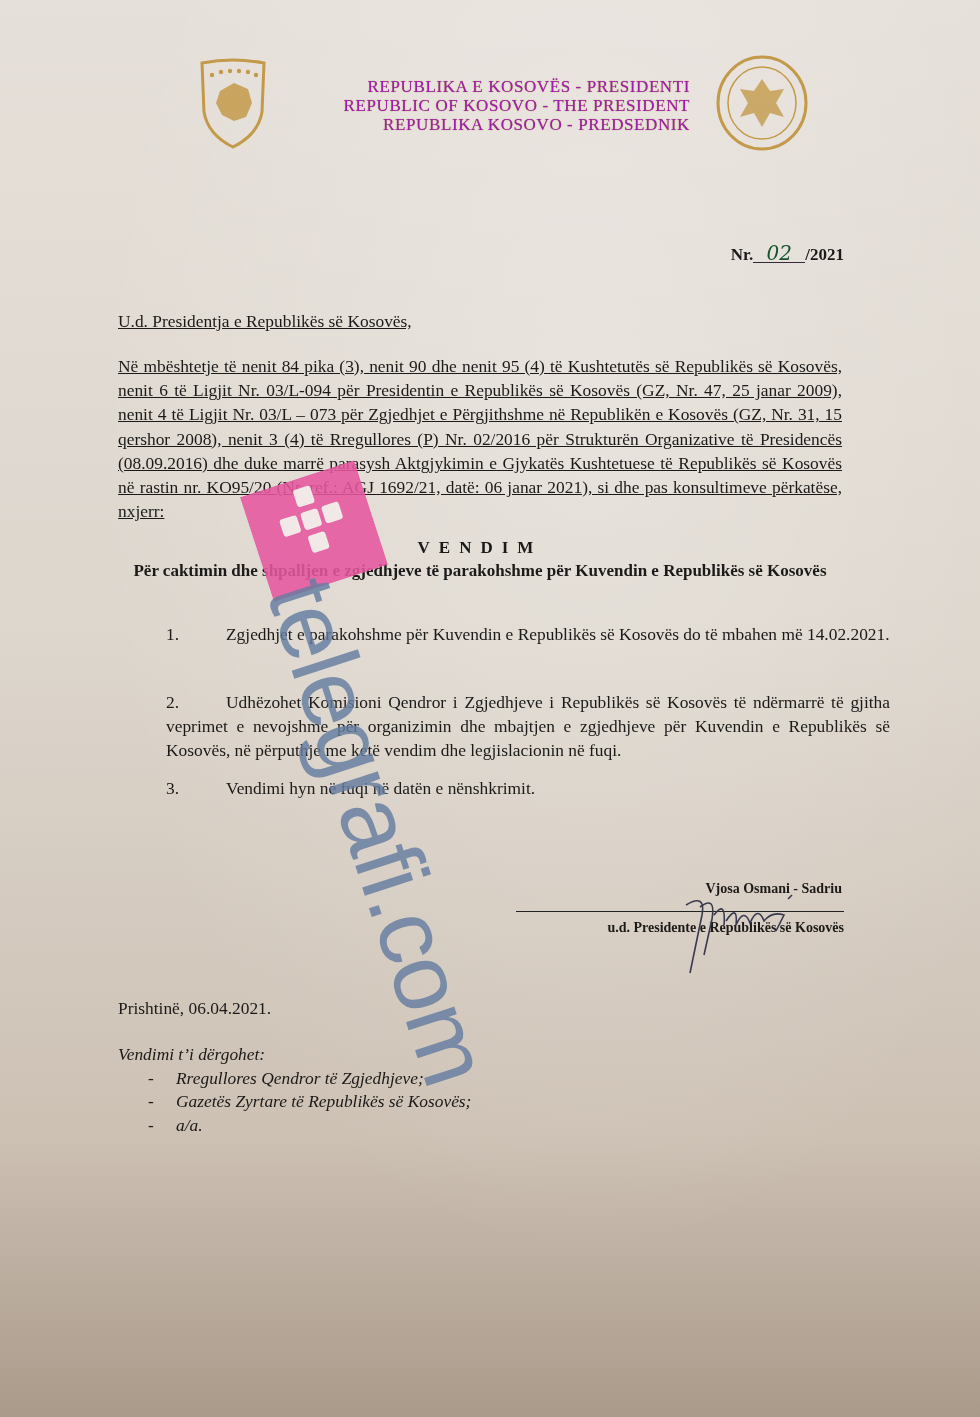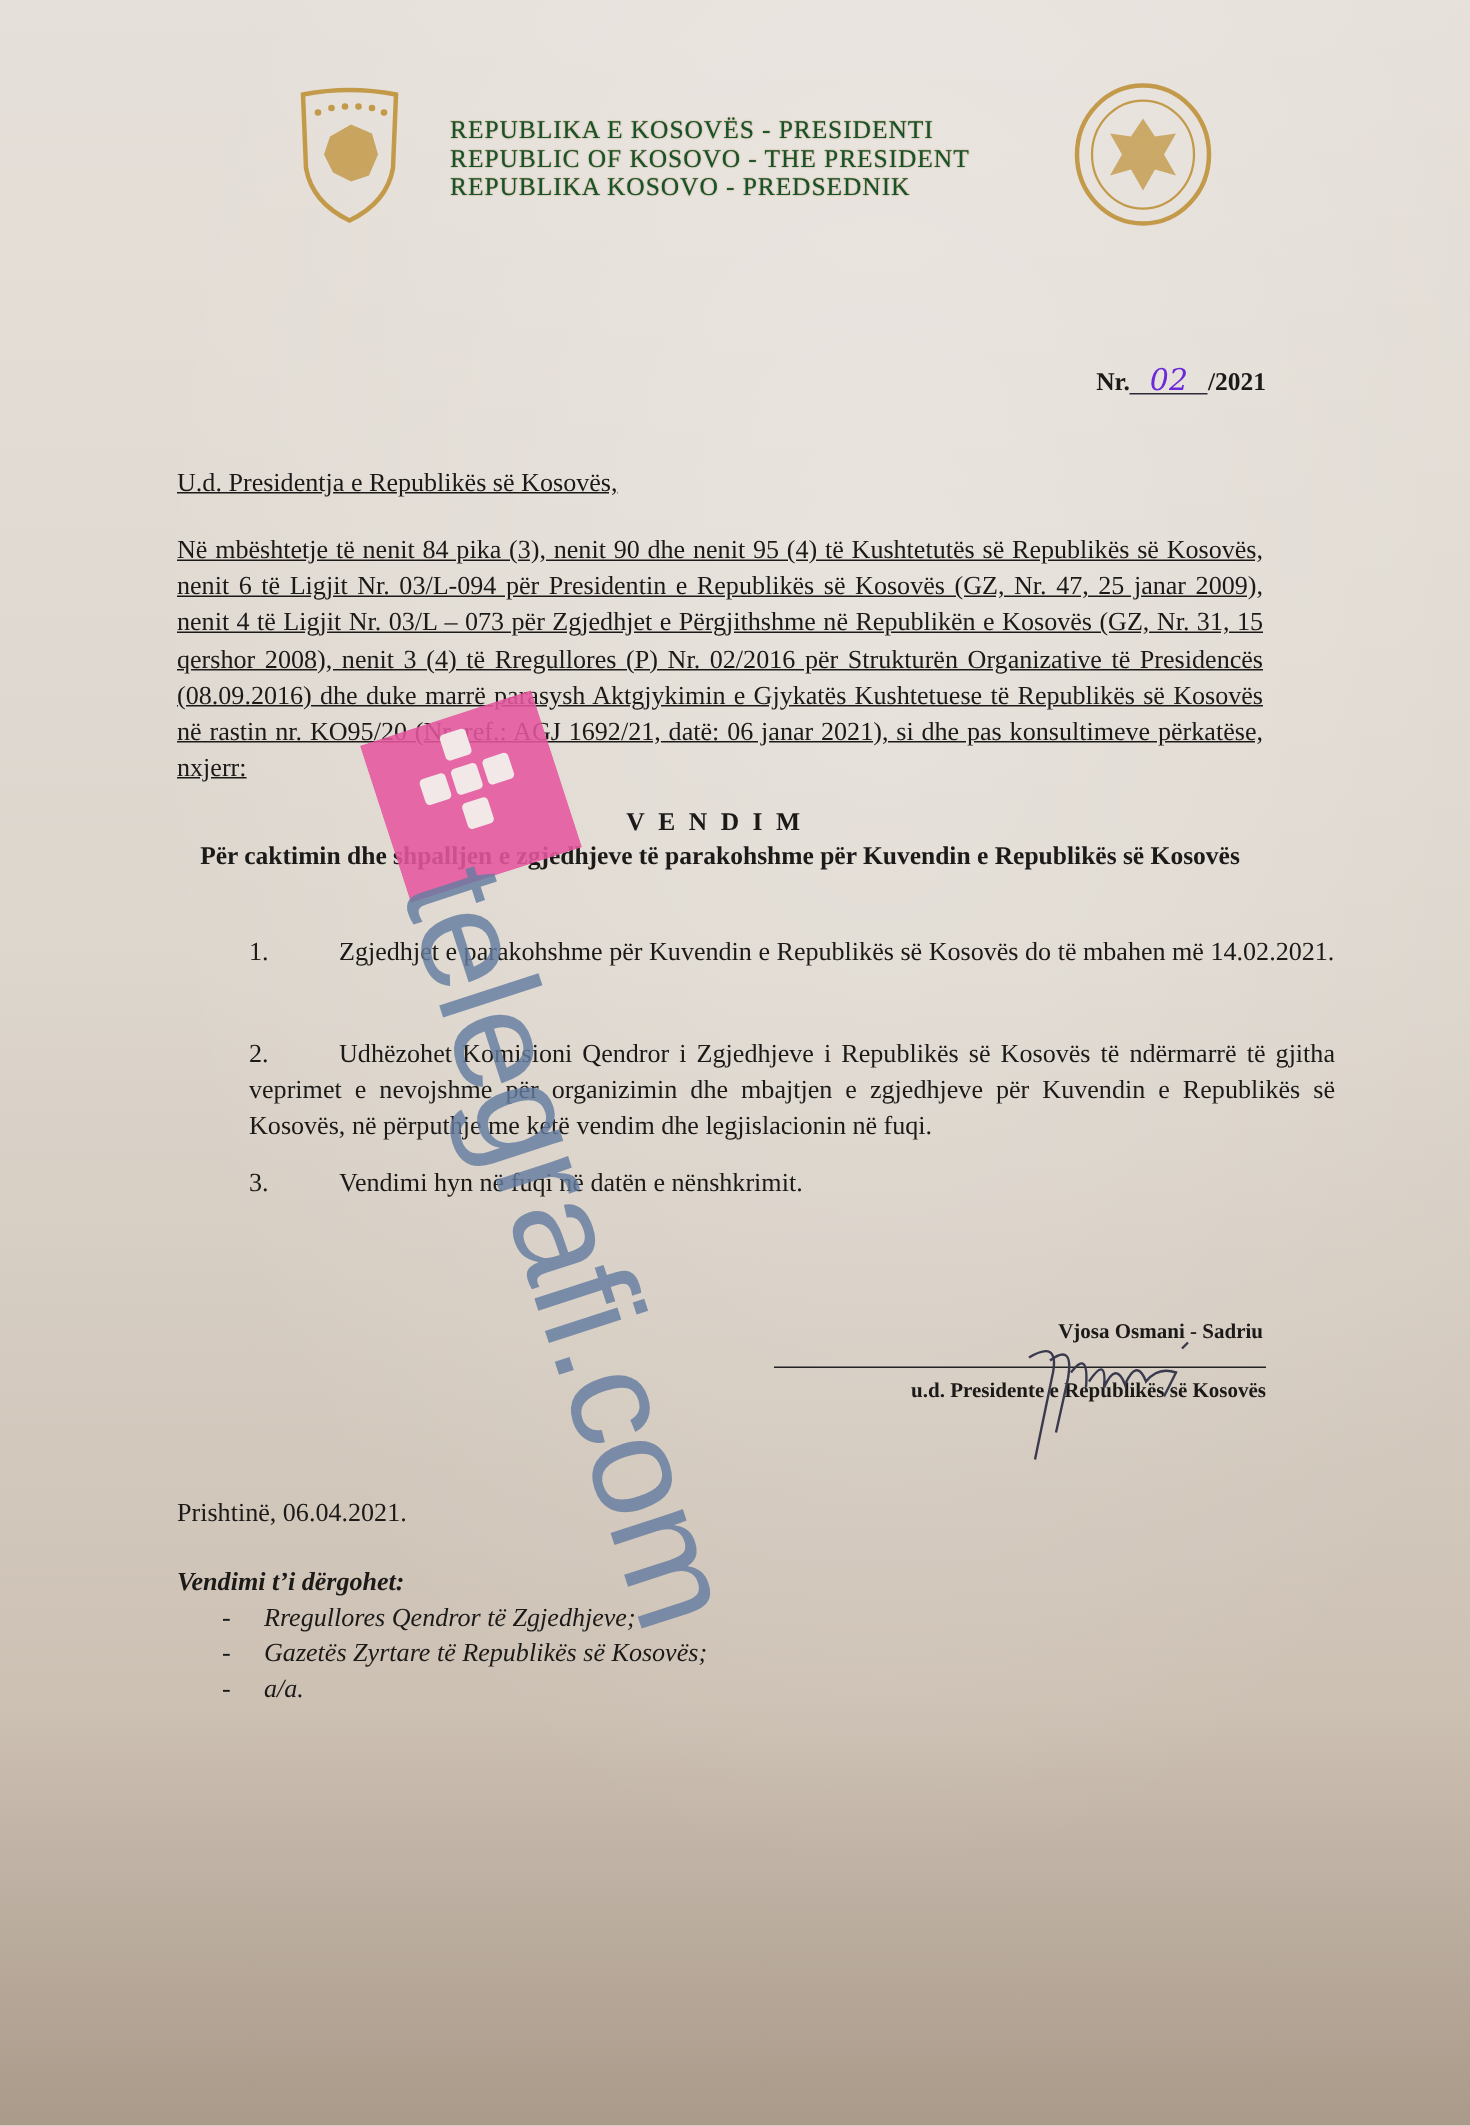--- a/index.html
+++ b/index.html
@@ -10,27 +10,27 @@
       color: #1b1a18;
     }
     .page { position: absolute; inset: 0; }
     .sheen { position: absolute; inset: 0;
       background: radial-gradient(ellipse at 60% 30%, rgba(255,255,255,0.25), rgba(255,255,255,0) 60%); }
 
     
     .letterhead { position: absolute; top: 55px; left: 190px; width: 620px; height: 100px; }
     .crest { position: absolute; left: 8px; top: 2px; width: 70px; height: 92px; }
     .seal { position: absolute; right: 0; top: 0; width: 96px; height: 96px; }
-    .lh-lines { position: absolute; left: 110px; top: 22px; width: 390px; text-align: left;
-      color: #14532d; font-family: "Liberation Serif", serif; font-size: 17px; line-height: 19px;
+    .lh-lines { position: absolute; left: 110px; top: 22px; width: 390px; text-align: right;
+      color: #a21caf; font-family: "Liberation Serif", serif; font-size: 17px; line-height: 19px;
       letter-spacing: 0.6px; text-shadow: 0 0 1px #9b7530; }
 
     .docnum { position: absolute; right: 136px; top: 244px; font-weight: bold; font-size: 17px; }
     .docnum .hand { display: inline-block; width: 52px; border-bottom: 1.5px solid #2d2a3a;
-      color: #6d28d9; font-family: "DejaVu Serif", serif; font-style: italic; text-align: center;
+      color: #14532d; font-family: "DejaVu Serif", serif; font-style: italic; text-align: center;
       font-weight: normal; font-size: 20px; line-height: 18px; }
 
     .text { position: absolute; left: 118px; width: 724px; font-size: 17.4px; line-height: 24.2px; text-decoration: underline; }
     .justify { text-align: justify; }
     .addr { top: 309px; }
     .preamble { top: 354px; }
     .heading { position: absolute; left: 118px; width: 724px; top: 536px; text-align: center;
       font-weight: bold; font-size: 17px; line-height: 23px; }
     .heading .vendim { letter-spacing: 9px; }
 
@@ -42,21 +42,21 @@
 
     .signature { position: absolute; left: 516px; top: 877px; width: 328px; text-align: right;
       font-weight: bold; font-size: 14px; }
     .sig-name { line-height: 24px; padding-right: 2px; }
     .sig-rule { border-top: 1.4px solid #222; margin-top: 10px; }
     .sig-title { line-height: 24px; margin-top: 4px; }
     .sig-scribble { position: absolute; left: 150px; top: 8px; width: 160px; height: 90px; }
 
     .place { position: absolute; left: 118px; top: 998px; font-size: 17.4px; }
     .distrib { position: absolute; left: 118px; top: 1043px; font-size: 17.4px; line-height: 23.5px; }
-    .distrib .title { font-weight: bold; font-style: italic; }
+    .distrib .title { font-weight: normal; font-style: italic; }
     .distrib ul { list-style: none; margin: 0; padding: 0; }
     .distrib li { font-style: italic; padding-left: 28px; position: relative; }
     .distrib li .dash { position: absolute; left: 30px; font-style: normal; }
     .distrib li .txt { padding-left: 30px; }
 
     
     .wm-logo { position: absolute; left: 254px; top: 476px; width: 120px; height: 110px;
       transform: rotate(-18deg); }
     .wm-text { position: absolute; left: 255px; top: 600px; font-family: "Liberation Sans", sans-serif;
       font-size: 96px; color: rgba(100,125,160,0.82); transform: rotate(72deg); transform-origin: 0 0;

